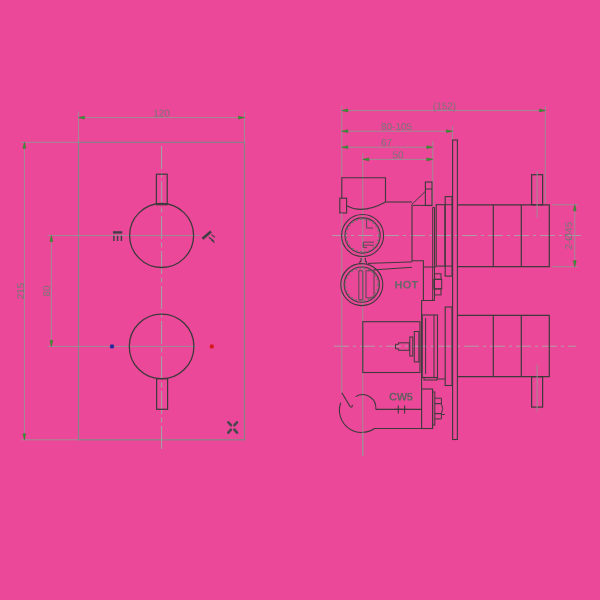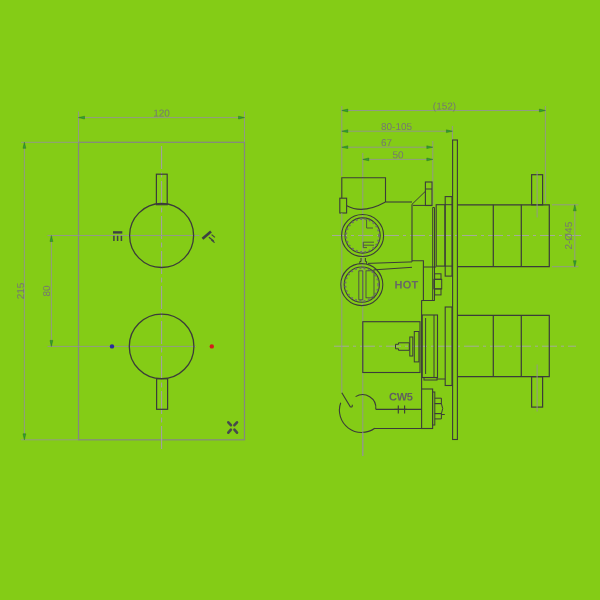--- a/index.html
+++ b/index.html
@@ -1,16 +1,16 @@
 <!DOCTYPE html>
 <html><head>
 <meta charset="utf-8">
 <style>
   html,body{margin:0;padding:0;background:#ffffff;}
-  .page{width:600px;height:600px;position:relative;background:#84cc16;overflow:hidden;}
+  .page{width:600px;height:600px;position:relative;background:#ec4899;overflow:hidden;}
   text{font-family:"Liberation Sans",sans-serif;-webkit-font-smoothing:antialiased;}
 </style>
 </head>
 <body>
 <div class="page">
 <svg width="600" height="600" viewBox="0 0 600 600" text-rendering="geometricPrecision">
 <g fill="none" stroke-linecap="butt" opacity="0.995">
 
 <rect x="78.5" y="142.3" width="166" height="297.5" stroke="#868686" stroke-width="1.2"></rect>
 

